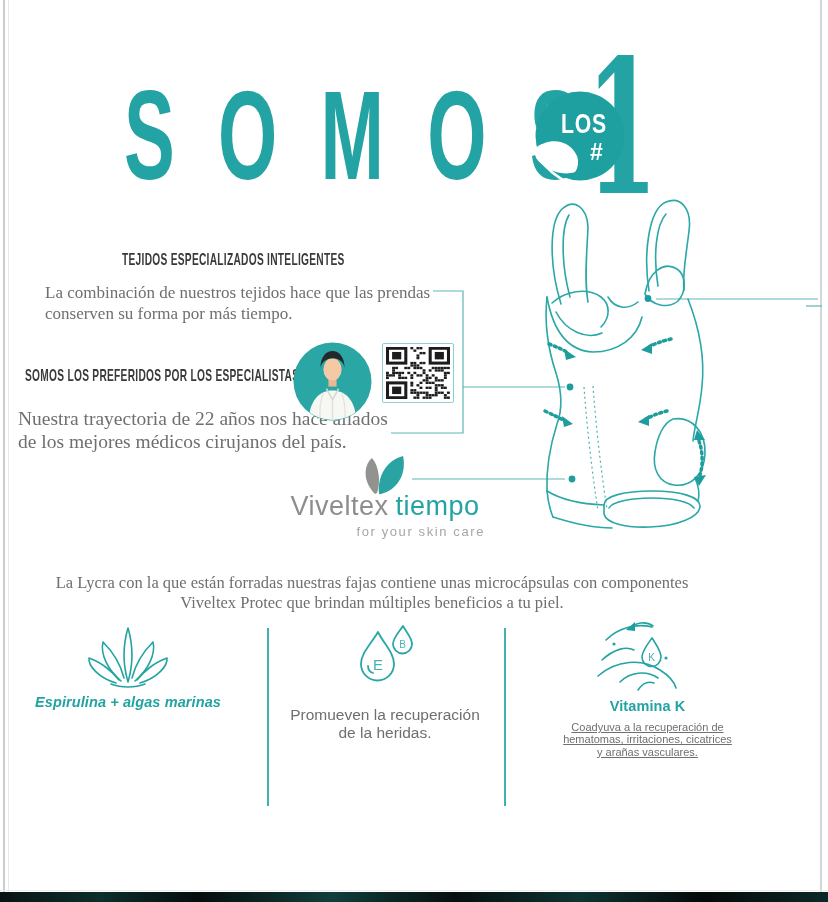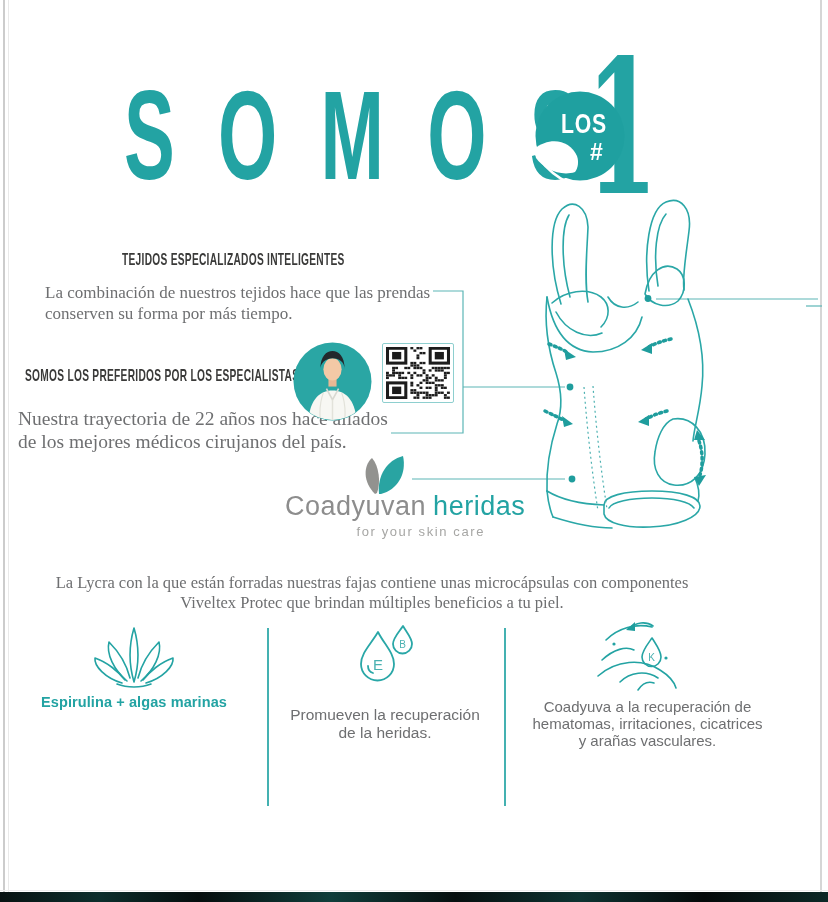--- a/index.html
+++ b/index.html
@@ -51,28 +51,28 @@
     border:1.5px solid #8ecfcf;border-radius:2px;padding:3px;line-height:0;
   }
   
   .logo-leaves{position:absolute;left:355px;top:448px;}
   .logo-text{position:absolute;left:285px;width:200px;top:491px;text-align:center;font-size:27px;letter-spacing:0.5px;white-space:nowrap;}
   .logo-text .brand{color:var(--logo-gray);}
   .logo-text .suffix{color:var(--accent);margin-left:7px;}
   .logo-tagline{position:absolute;left:285px;width:200px;top:524px;text-align:right;font-size:13px;letter-spacing:1.6px;color:#a6a6a4;}
   
   .col{position:absolute;text-align:center;}
-  .col1{left:24px;top:620px;width:220px;}
+  .col1{left:18px;top:620px;width:220px;font-style:italic;}
   .col2{left:285px;top:620px;width:200px;}
   .col3{left:525px;top:618px;width:245px;}
   .col .icon{display:block;margin:0 auto;}
   .col h3{font-size:14.5px;font-weight:700;color:var(--accent);margin-top:6px;letter-spacing:0.1px;}
   .col .body{margin-top:9px;font-size:15px;line-height:1.13;color:var(--body-gray);white-space:pre-line;}
   .col2 .body{font-size:15.5px;line-height:1.18;margin-top:16px;}
-  .col3 .body{font-size:15px;line-height:1.12;margin-top:7px;}
+  .col3 .body{font-size:11px;line-height:1.12;margin-top:7px;text-decoration:underline;}
   .vdivider{position:absolute;top:628px;width:1.5px;height:178px;background:var(--accent);opacity:.85;}
   .vd1{left:267px;}
   .vd2{left:504px;}
   
   .overlay{position:absolute;left:0;top:0;pointer-events:none;}
 </style>
 </head>
 <body>
 
 <div class="page">
@@ -235,21 +235,21 @@
         <rect x="1.52" y="35.90" width="18.29" height="14.86" fill="none" stroke="#1c1c1c" stroke-width="3.05"></rect>
         <rect x="6.10" y="39.62" width="9.14" height="7.43" fill="#1c1c1c"></rect>
       </svg>
   </div>
 
   <svg class="logo-leaves" width="60" height="50" viewBox="0 0 60 50">
     <path d="M20,46 C8,34 8,18 17,10 C24,18 26,34 22,45 Z" fill="#92928f"></path>
     <path d="M24,46 C22,28 32,12 48,8 C52,26 42,42 26,46 Z" fill="#29a4a2"></path>
   </svg>
   <div class="logo-text">
-    <span class="brand">Coadyuvan</span><span class="suffix">heridas</span>
+    <span class="brand">Viveltex</span><span class="suffix">tiempo</span>
   </div>
   <div class="logo-tagline">for your skin care</div>
 
   <div class="para p-lycra">La Lycra con la que están forradas nuestras fajas contiene unas microcápsulas con componentes
 Viveltex Protec que brindan múltiples beneficios a tu piel.</div>
 
   <div class="col col1">
     <svg class="icon" width="150" height="68" viewBox="0 0 150 68">
       <g fill="none" stroke="#23a3a3" stroke-width="1.6" stroke-linejoin="round" stroke-linecap="round">
         <path d="M75,62 C70,45 70,25 75,8 C80,25 80,45 75,62 Z"></path>
@@ -286,20 +286,21 @@
         <path d="M30,58 C48,42 74,40 92,52 C100,57 106,63 108,70"></path>
         <path d="M52,64 C62,54 78,52 90,60"></path>
         <path d="M70,72 C74,66 80,63 86,65"></path>
         <path d="M84,20 C89,28 93,33 93,39 A9.5,9.5 0 0 1 74,39 C74,33 79,27 84,20 Z"></path>
       </g>
       <polygon points="58,12 67,4 67,13" fill="#1f9d9d"></polygon>
       <circle cx="46" cy="26" r="1.6" fill="#23a3a3"></circle>
       <circle cx="98" cy="40" r="1.6" fill="#23a3a3"></circle>
       <text x="83.5" y="43" text-anchor="middle" font-size="10" fill="#4ab1b1">K</text>
     </svg>
+    <h3>Vitamina K</h3>
     <div class="body">Coadyuva a la recuperación de
 hematomas, irritaciones, cicatrices
 y arañas vasculares.</div>
   </div>
 
   <div class="vdivider vd1"></div>
   <div class="vdivider vd2"></div>
 
   <svg class="overlay" width="828" height="902" viewBox="0 0 828 902">
 

